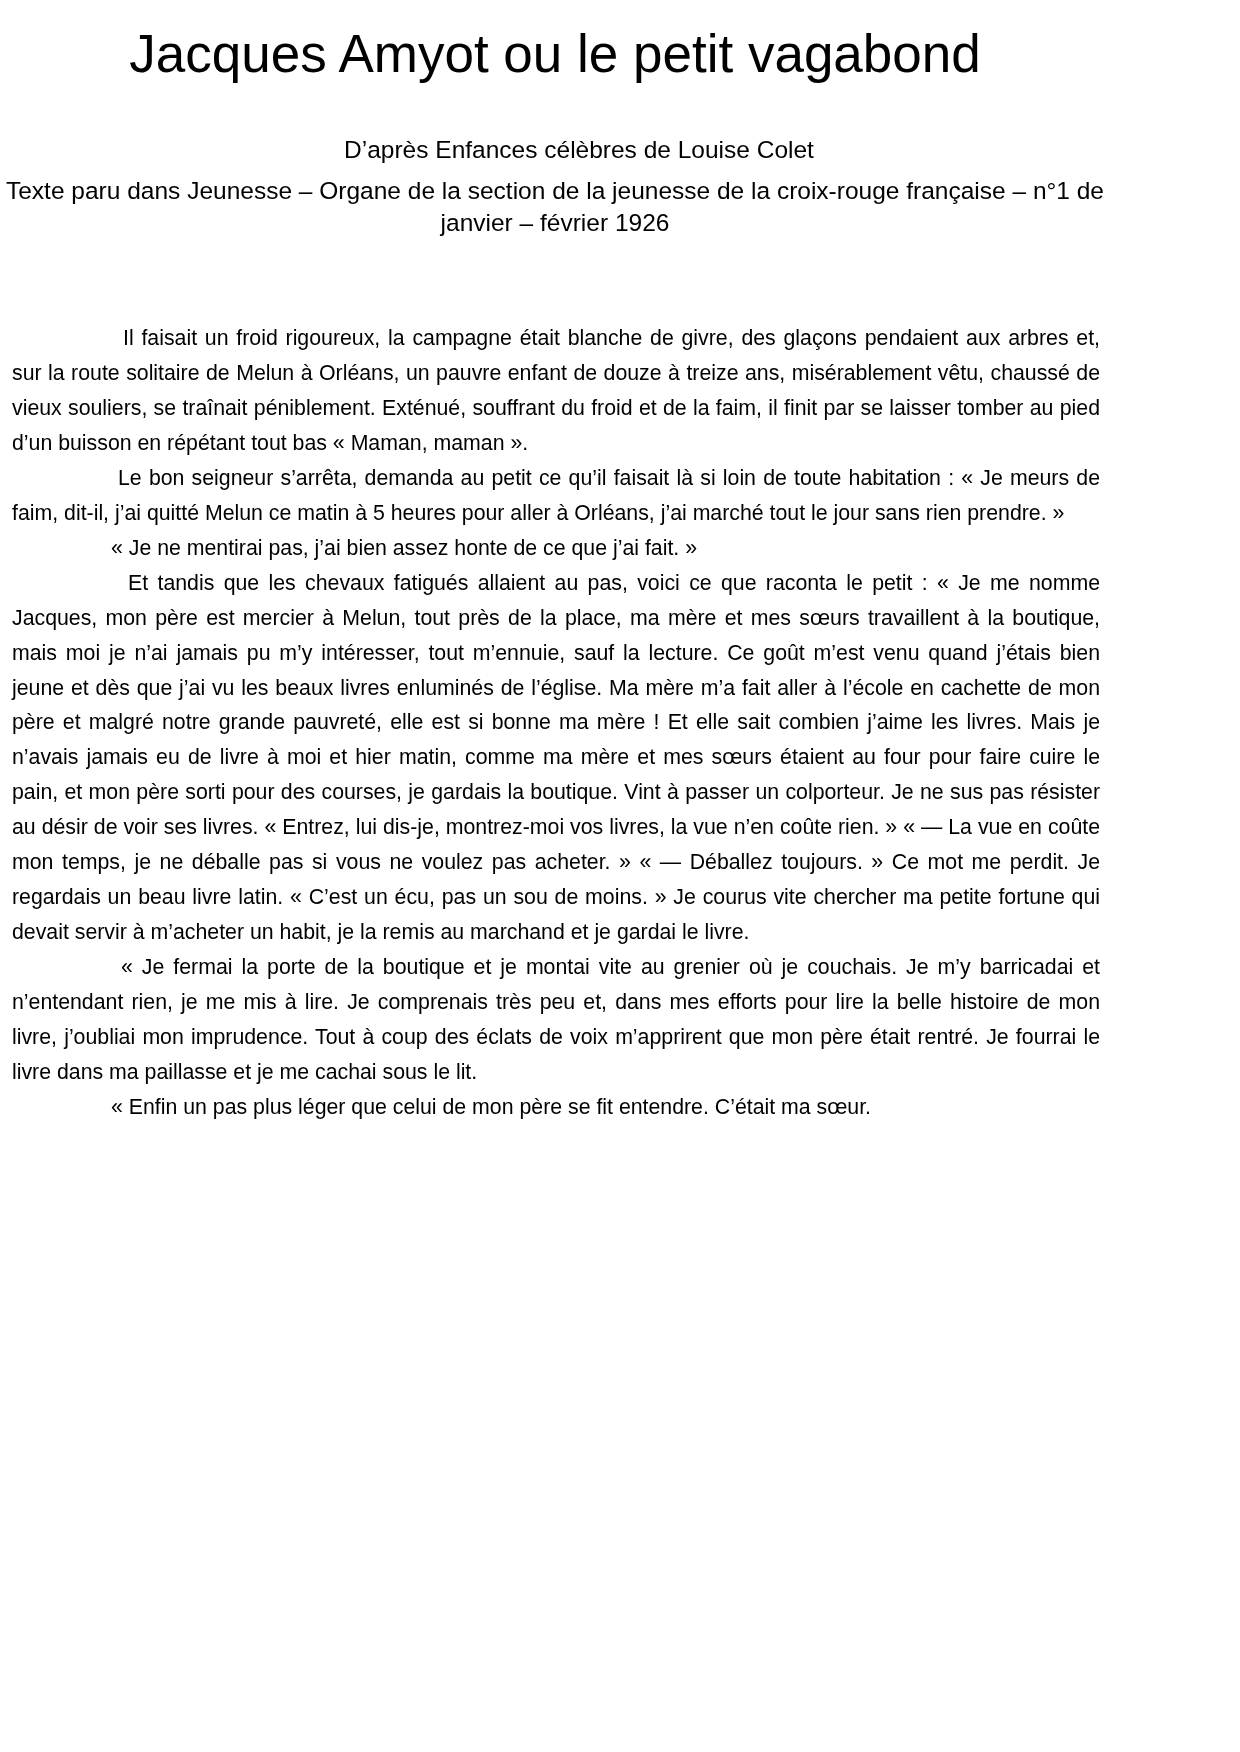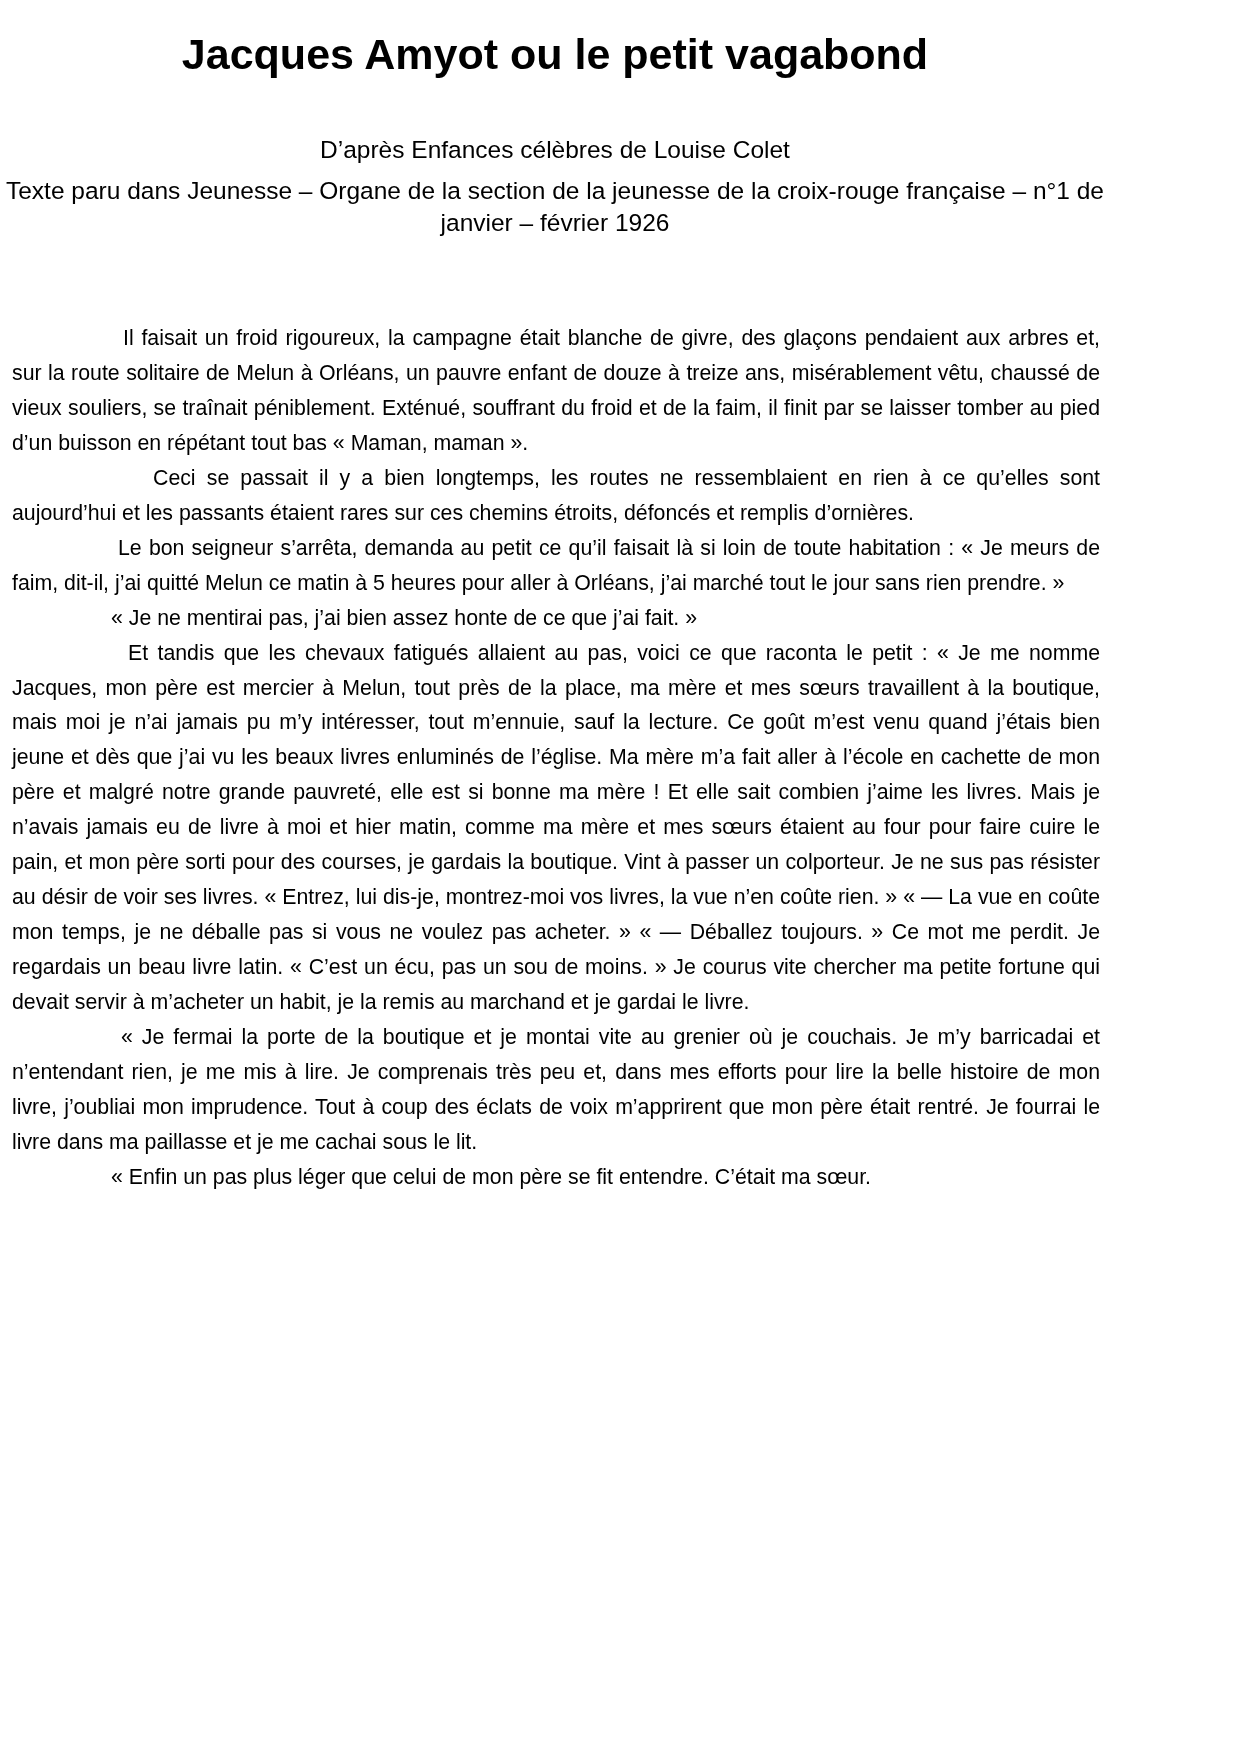--- a/index.html
+++ b/index.html
@@ -2,28 +2,28 @@
 <html><head>
   <meta charset="utf-8">
   <style>
     html, body { margin: 0; padding: 0; background: #ffffff; }
     body {
       width: 1240px; height: 1752px; overflow: hidden; position: relative;
       font-family: "Liberation Sans", sans-serif; color: #000000;
     }
     .title {
       position: absolute; left: 0; top: 22px; width: 1110px;
-      text-align: center; font-weight: bold; font-size: 43px; line-height: 64px;
+      text-align: center; font-weight: normal; font-size: 53px; line-height: 64px;
       margin: 0;
     }
     .subtitle {
       position: absolute; left: 0; width: 1110px; text-align: center;
       font-size: 24.5px; line-height: 32px; margin: 0;
     }
-    .sub1 { top: 134px; }
+    .sub1 { top: 134px; padding-left: 24px; }
     .sub2 { top: 175px; }
     .body-text {
       position: absolute; left: 12px; top: 321px; width: 1088px;
       font-size: 21.3px; line-height: 34.95px;
     }
     .body-text p {
       margin: 0; text-align: justify;
     }
     .ind-a { text-indent: 111px; }
     .ind-b { text-indent: 141px; }
@@ -36,19 +36,18 @@
   </style>
 </head>
 <body>
 
 <h1 class="title">Jacques Amyot ou le petit vagabond</h1>
 <p class="subtitle sub1">D’après Enfances célèbres de Louise Colet</p>
 <p class="subtitle sub2">Texte paru dans Jeunesse – Organe de la section de la jeunesse de la croix-rouge française – n°1 de janvier – février 1926</p>
 
 <div class="body-text">
   <p class="ind-a">Il faisait un froid rigoureux, la campagne était blanche de givre, des glaçons pendaient aux arbres et, sur la route solitaire de Melun à Orléans, un pauvre enfant de douze à treize ans, misérablement vêtu, chaussé de vieux souliers, se traînait péniblement. Exténué, souffrant du froid et de la faim, il finit par se laisser tomber au pied d’un buisson en répétant tout bas « Maman, maman ».</p>
-  <p class="ind-b">Ceci se passait il y a bien longtemps, les routes ne ressemblaient en rien à ce qu’elles sont aujourd’hui et les passants étaient rares sur ces chemins étroits, défoncés et remplis d’ornières.</p>
   <p class="ind-d">Le bon seigneur s’arrêta, demanda au petit ce qu’il faisait là si loin de toute habitation : « Je meurs de faim, dit-il, j’ai quitté Melun ce matin à 5 heures pour aller à Orléans, j’ai marché tout le jour sans rien prendre. »</p>
   <p class="ind-e">« Je ne mentirai pas, j’ai bien assez honte de ce que j’ai fait. »</p>
   <p class="ind-f">Et tandis que les chevaux fatigués allaient au pas, voici ce que raconta le petit : « Je me nomme Jacques, mon père est mercier à Melun, tout près de la place, ma mère et mes sœurs travaillent à la boutique, mais moi je n’ai jamais pu m’y intéresser, tout m’ennuie, sauf la lecture. Ce goût m’est venu quand j’étais bien jeune et dès que j’ai vu les beaux livres enluminés de l’église. Ma mère m’a fait aller à l’école en cachette de mon père et malgré notre grande pauvreté, elle est si bonne ma mère ! Et elle sait combien j’aime les livres. Mais je n’avais jamais eu de livre à moi et hier matin, comme ma mère et mes sœurs étaient au four pour faire cuire le pain, et mon père sorti pour des courses, je gardais la boutique. Vint à passer un colporteur. Je ne sus pas résister au désir de voir ses livres. « Entrez, lui dis-je, montrez-moi vos livres, la vue n’en coûte rien. » « — La vue en coûte mon temps, je ne déballe pas si vous ne voulez pas acheter. » « — Déballez toujours. » Ce mot me perdit. Je regardais un beau livre latin. « C’est un écu, pas un sou de moins. » Je courus vite chercher ma petite fortune qui devait servir à m’acheter un habit, je la remis au marchand et je gardai le livre.</p>
   <p class="ind-h">« Je fermai la porte de la boutique et je montai vite au grenier où je couchais. Je m’y barricadai et n’entendant rien, je me mis à lire. Je comprenais très peu et, dans mes efforts pour lire la belle histoire de mon livre, j’oubliai mon imprudence. Tout à coup des éclats de voix m’apprirent que mon père était rentré. Je fourrai le livre dans ma paillasse et je me cachai sous le lit.</p>
   <p class="ind-e">« Enfin un pas plus léger que celui de mon père se fit entendre. C’était ma sœur.</p>
 </div>
 
 </body></html>

